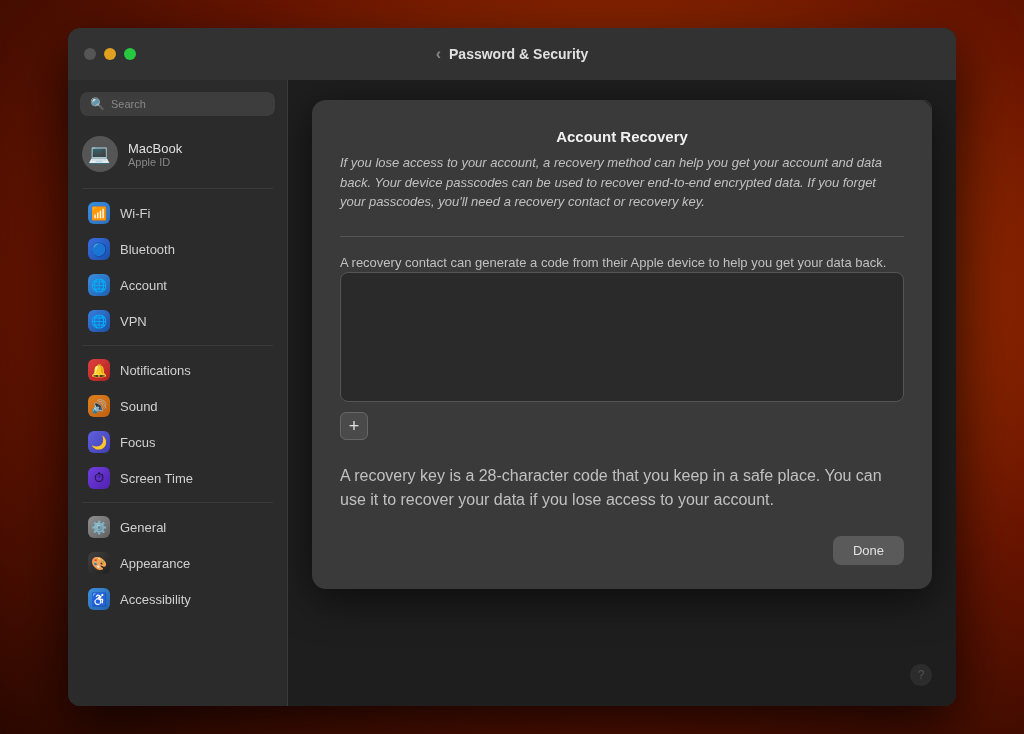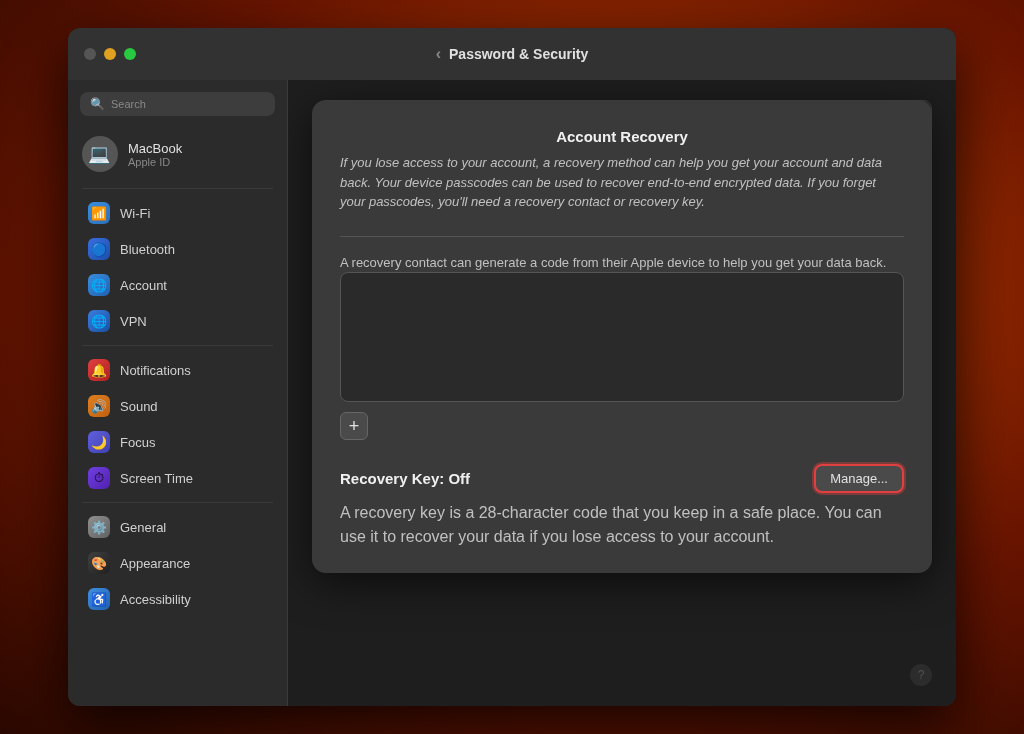--- a/index.html
+++ b/index.html
@@ -521,25 +521,24 @@
 
           <div class="dialog-divider"></div>
 
           <div class="dialog-section">
             <div class="recovery-assistance-text">A recovery contact can generate a code from their Apple device to help you get your data back.</div>
             <div class="contact-list-box"></div>
             <div class="add-contact-btn">+</div>
           </div>
 
           <div class="recovery-key-section">
-            <div class="recovery-key-header">
-              <div class="recovery-key-title">Recovery Key: Off</div>
-              <button class="manage-btn">Manage...</button>
-            </div>
             <div class="recovery-key-text">A recovery key is a 28-character code that you keep in a safe place. You can use it to recover your data if you lose access to your account.</div>
           </div>
 
+          <div class="dialog-footer">
+            <button class="done-btn">Done</button>
+          </div>
 
         </div>
       </div>
     </div>
   </div>
 </div>
 
 </body></html>

